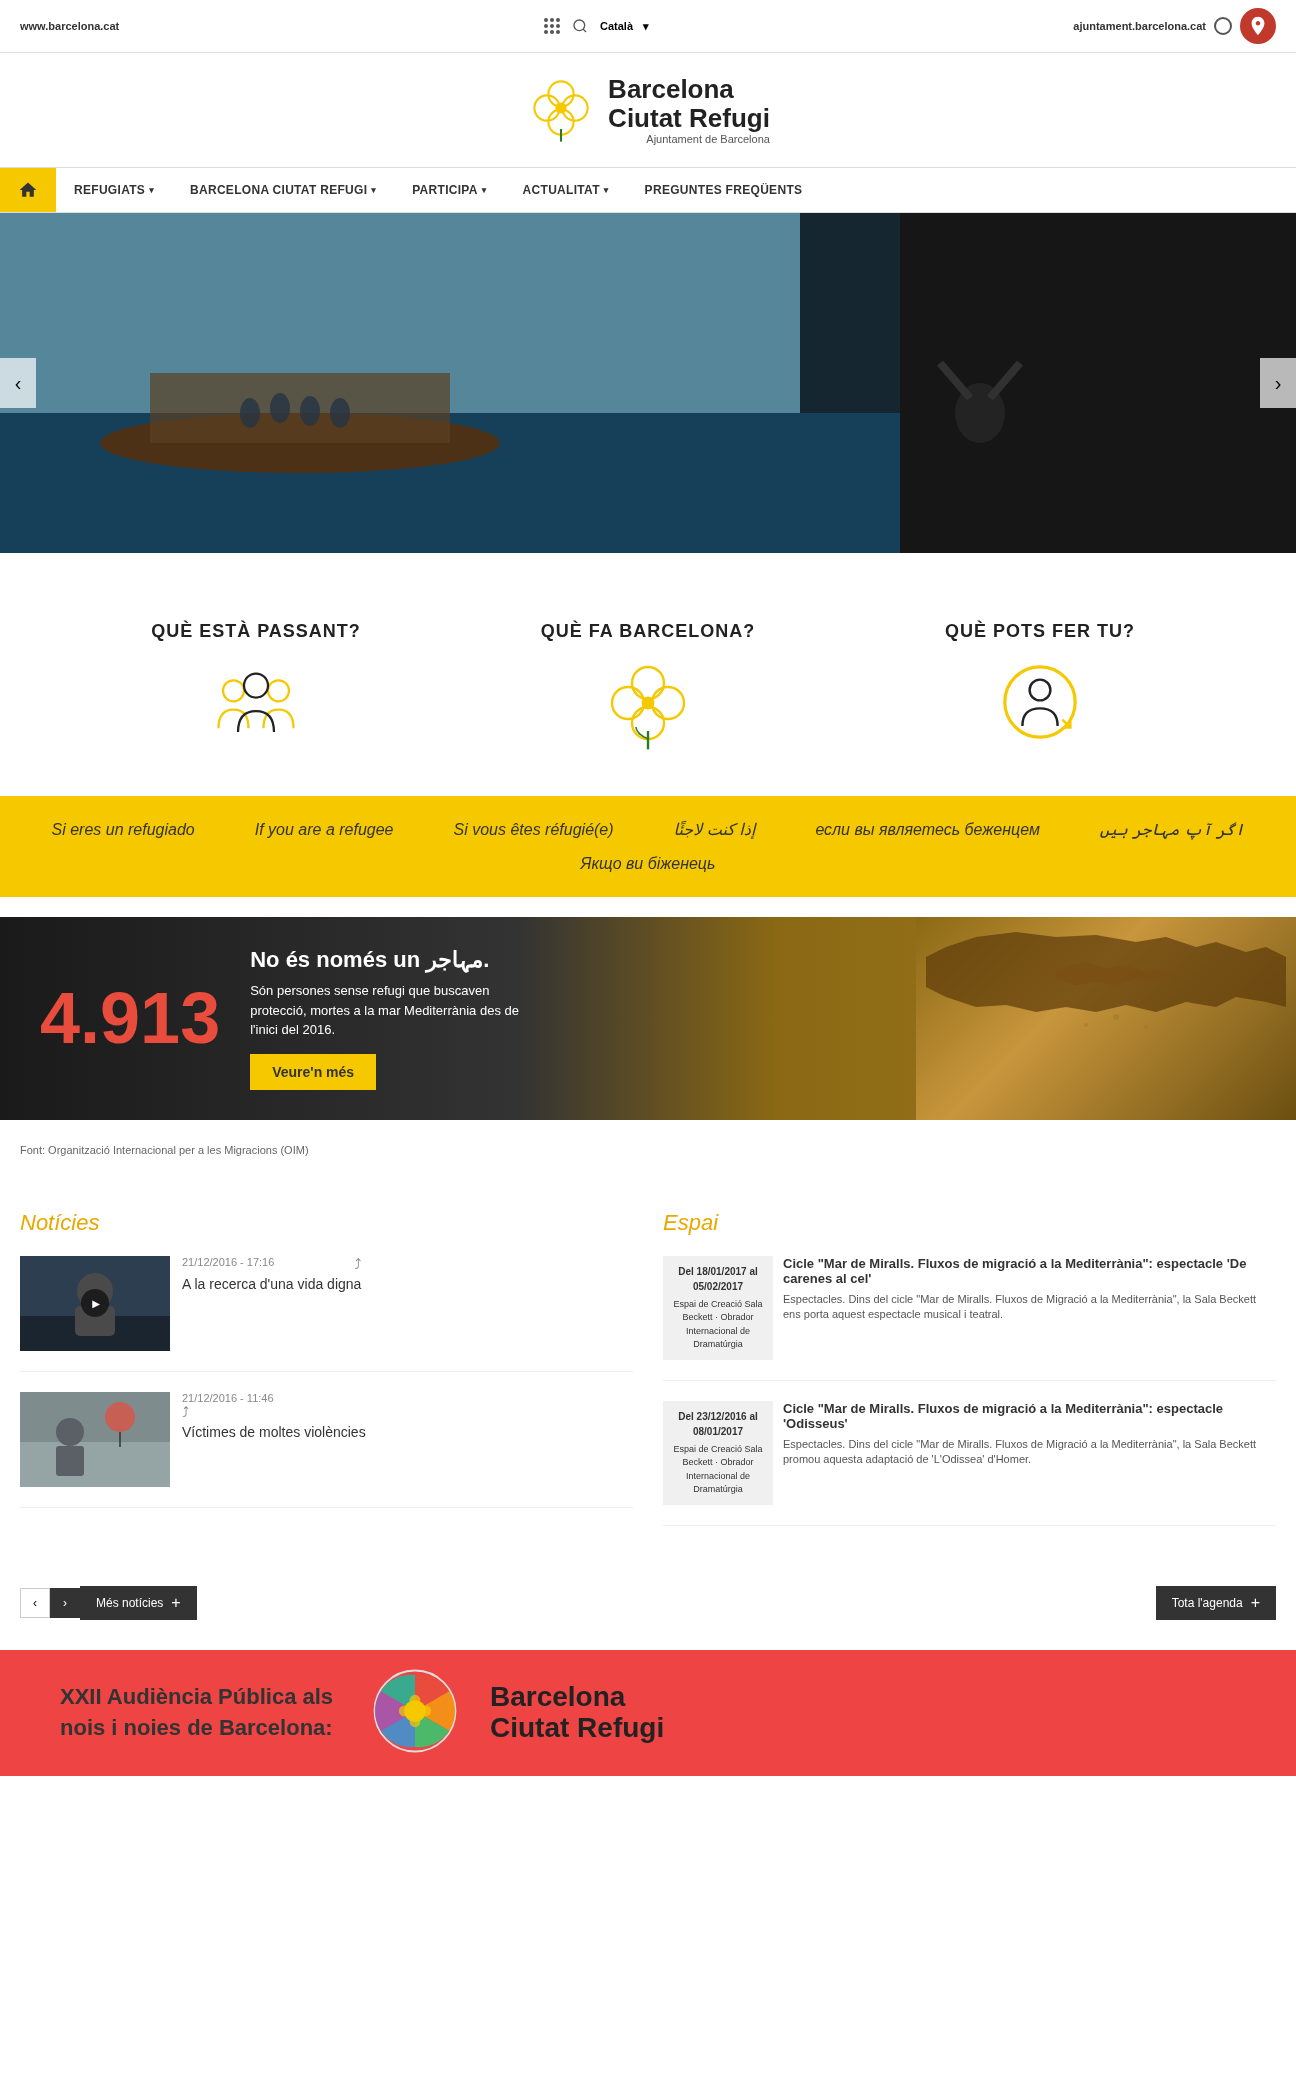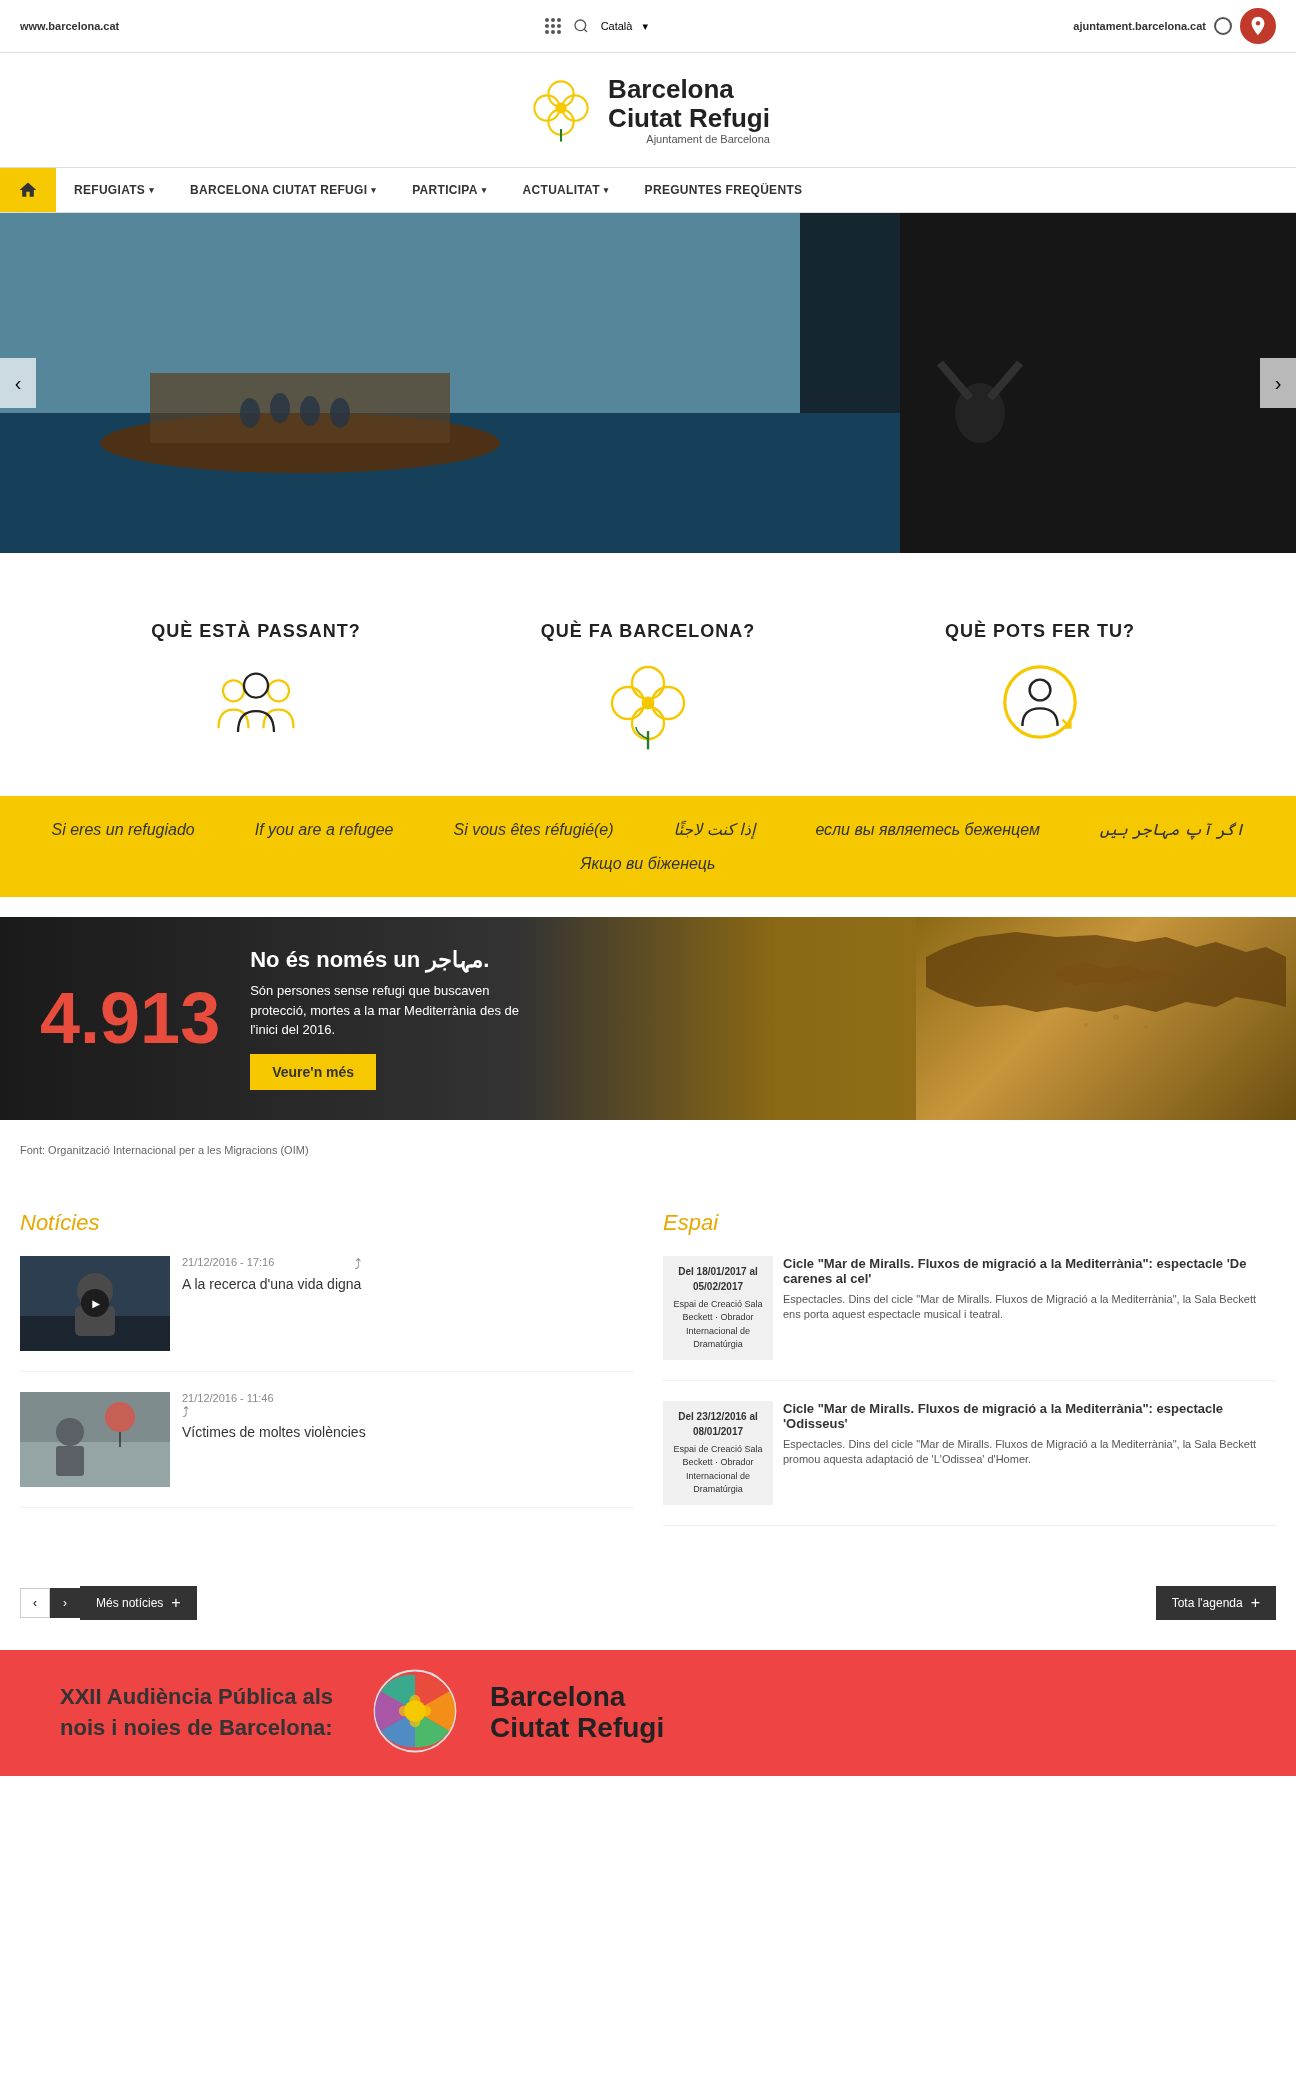--- a/index.html
+++ b/index.html
@@ -12,21 +12,21 @@
       align-items: center;
       padding: 8px 20px;
       border-bottom: 1px solid #e0e0e0;
       font-size: 11px;
     }
     .top-bar-left { color: #333; font-weight: bold; }
     .top-bar-center { display: flex; align-items: center; gap: 12px; }
     .top-bar-right { display: flex; align-items: center; gap: 8px; color: #333; font-weight: bold; }
     .grid-icon { display: grid; grid-template-columns: repeat(3,4px); gap: 2px; }
     .grid-icon span { width: 4px; height: 4px; background: #555; display: block; border-radius: 50%; }
-    .lang-selector { display: flex; align-items: center; gap: 10px; cursor: pointer; }
+    .lang-selector { display: flex; align-items: center; gap: 10px; cursor: pointer; font-weight: bold; }
     .globe-icon { width: 18px; height: 18px; border: 2px solid #555; border-radius: 50%; display: inline-block; }
     .red-circle { width: 36px; height: 36px; background: #c0392b; border-radius: 50%; display: flex; align-items: center; justify-content: center; }
     .red-circle svg { width: 22px; height: 22px; fill: white; }
 
     
     .header-logo {
       display: flex;
       justify-content: center;
       align-items: center;
       padding: 20px;

